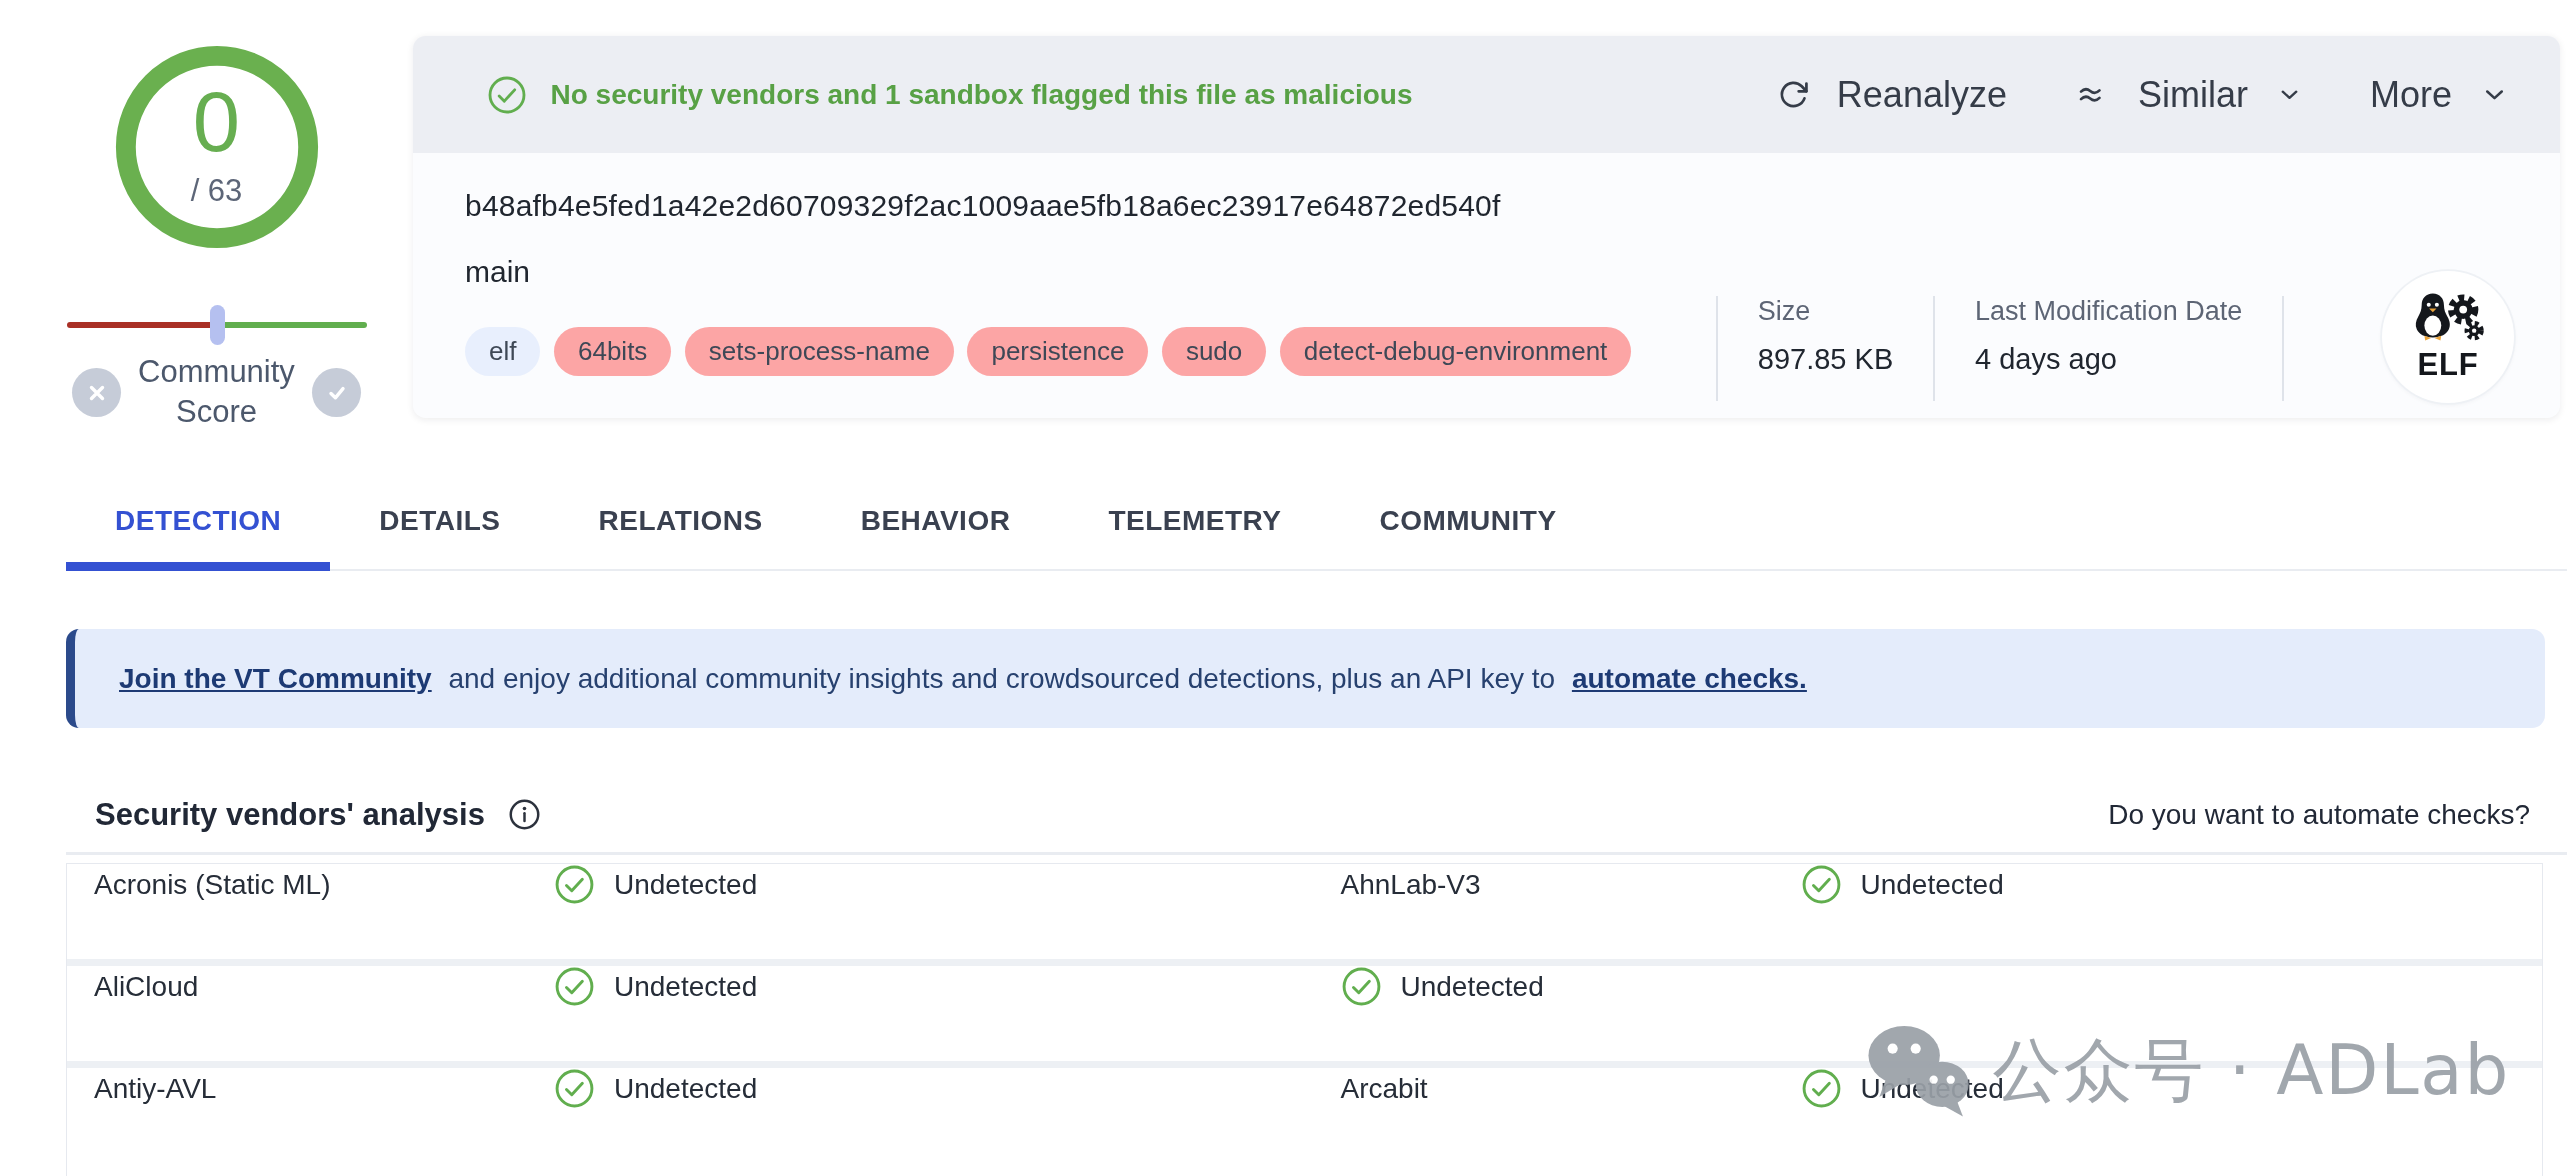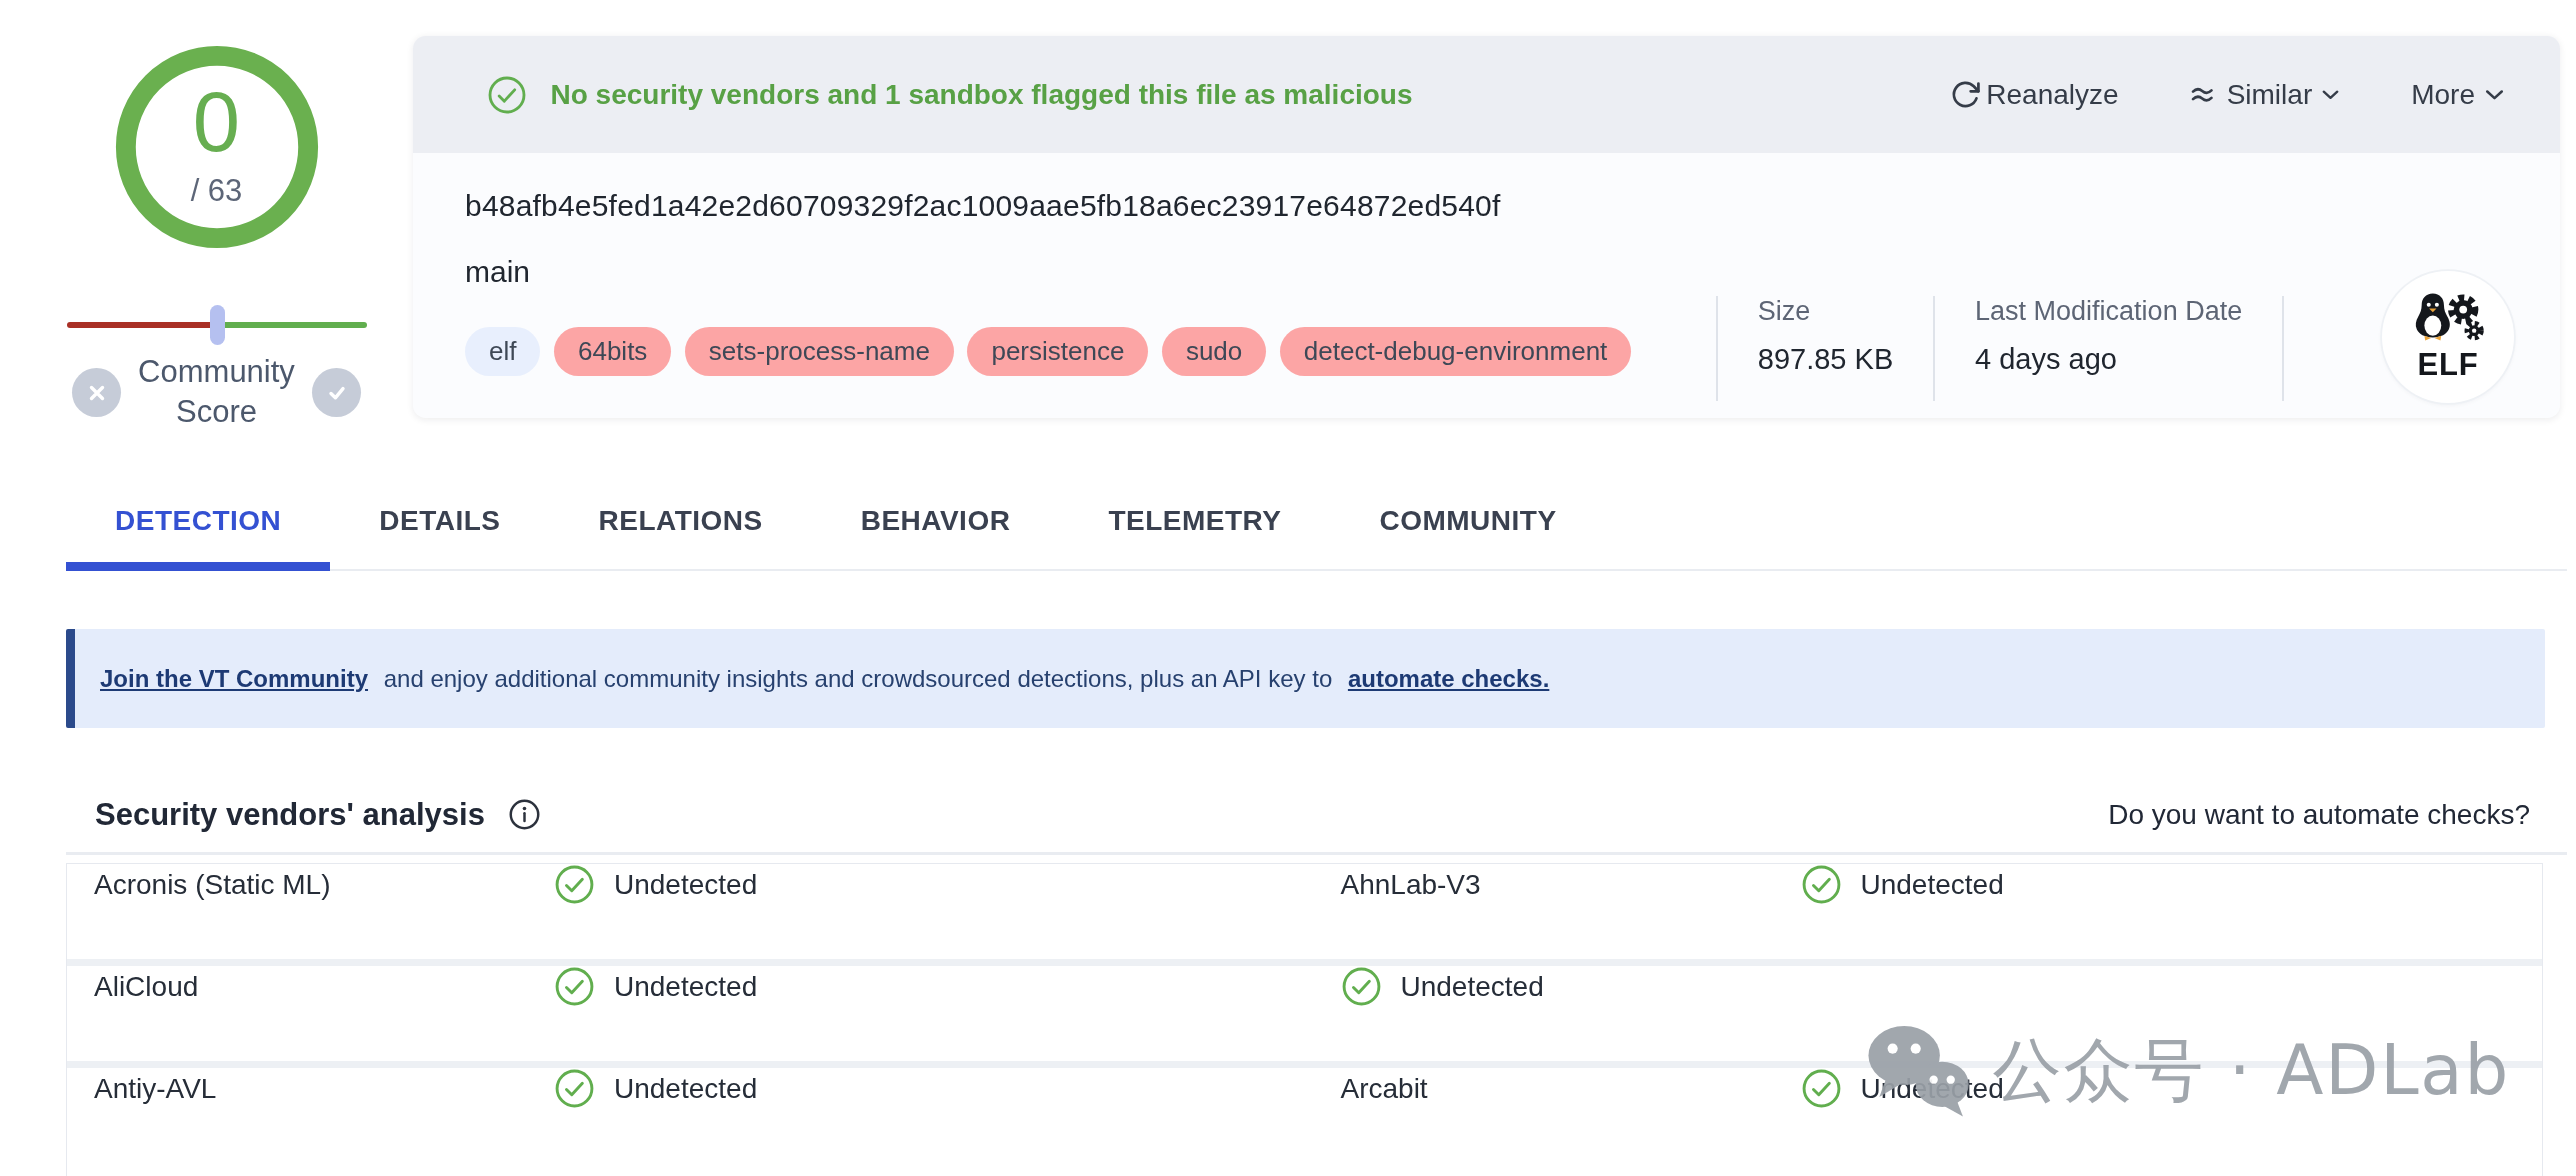--- a/index.html
+++ b/index.html
@@ -27,22 +27,22 @@
   .vote-malicious { left:18px; }
   .vote-harmless { right:18px; }
   
   .header-card { position:absolute; left:413px; top:36px; width:2147px; height:382px;
                  background:#fbfcfe; border-radius:12.6px; box-shadow:0 1.8px 7.2px rgba(23,28,43,.08); }
   .header-banner { height:117px; background:#eceef3; border-radius:12.6px 12.6px 0 0;
                    display:flex; align-items:center; justify-content:space-between; padding:0 51px 0 74px; }
   .banner-left { display:flex; align-items:center; gap:23.5px; }
   .banner-text { font-size:28px; font-weight:bold; color:#58a145; }
   .banner-actions { display:flex; align-items:center; gap:67px; }
-  .action-btn { display:flex; align-items:center; gap:5px; background:none; border:none;
-                font-family:inherit; font-size:28px; color:#353c48; cursor:pointer; }
+  .action-btn { display:flex; align-items:center; gap:28px; background:none; border:none;
+                font-family:inherit; font-size:36px; color:#353c48; cursor:pointer; }
   
   .header-body { position:relative; padding:36px 0 0 52px; }
   .file-hash { font-size:30px; color:#20262f; margin-bottom:32px; letter-spacing:0.2px; }
   .file-name { font-size:30px; color:#20262f; margin-bottom:38px; }
   .tags { display:flex; gap:13.5px; }
   .tag { background:#fca5a5; color:#3e4856; font-size:26px; padding:9px 24px; border-radius:25px; cursor:pointer; }
   .tag-blue { background:#e8effd; }
   .file-meta { position:absolute; left:1303px; top:143px; height:105px; display:flex; align-items:stretch; }
   .meta-divider { width:1.8px; background:#dfe3ea; }
   .meta-block { padding:0 40px; }
@@ -53,22 +53,22 @@
                display:flex; flex-direction:column; align-items:center; justify-content:center; }
   .elf-badge-text { font-size:31px; font-weight:bold; color:#14171c; letter-spacing:0.9px; margin-top:1.8px; }
   
   .tabs { position:absolute; left:66px; top:492px; width:2501px; display:flex; border-bottom:2.7px solid #e9ecf1; }
   .tab { position:relative; padding:12.6px 49px 32px; background:none; border:none; cursor:pointer;
          font-family:inherit; font-size:28px; font-weight:bold; letter-spacing:0.5px; color:#3a4150; }
   .tab.active { color:#3451d2; }
   .tab.active::after { content:""; position:absolute; left:0; right:0; bottom:-2.7px; height:9px; background:#3451d2; }
   
   .notice { position:absolute; left:66px; top:629px; width:2479px; height:99px; background:#e4ecfb;
-            border-left:9px solid #2b4a8b; border-radius:2px; display:flex; align-items:center;
-            padding-left:25px; font-size:24px; color:#27416f; }
+            border-left:9px solid #2b4a8b; border-radius:13px; display:flex; align-items:center;
+            padding-left:44px; font-size:28px; color:#27416f; }
   .notice a { color:#1d3a74; font-weight:bold; text-decoration:underline; cursor:pointer; }
   .notice .mid { margin:0 9px; }
   
   .analysis-header { position:absolute; left:95px; top:789px; width:2435px; height:51px;
                      display:flex; align-items:center; justify-content:space-between; }
   .analysis-title-wrap { display:flex; align-items:center; gap:23.5px; }
   .analysis-title { font-size:31px; font-weight:bold; color:#212836; }
   .automate-prompt { font-size:28px; color:#212836; }
   .section-divider { position:absolute; left:66px; top:852px; width:2501px; height:2.7px; background:#e9ecf1; }
   .vendor-table { position:absolute; left:66px; top:863px; width:2477px; height:313px;

